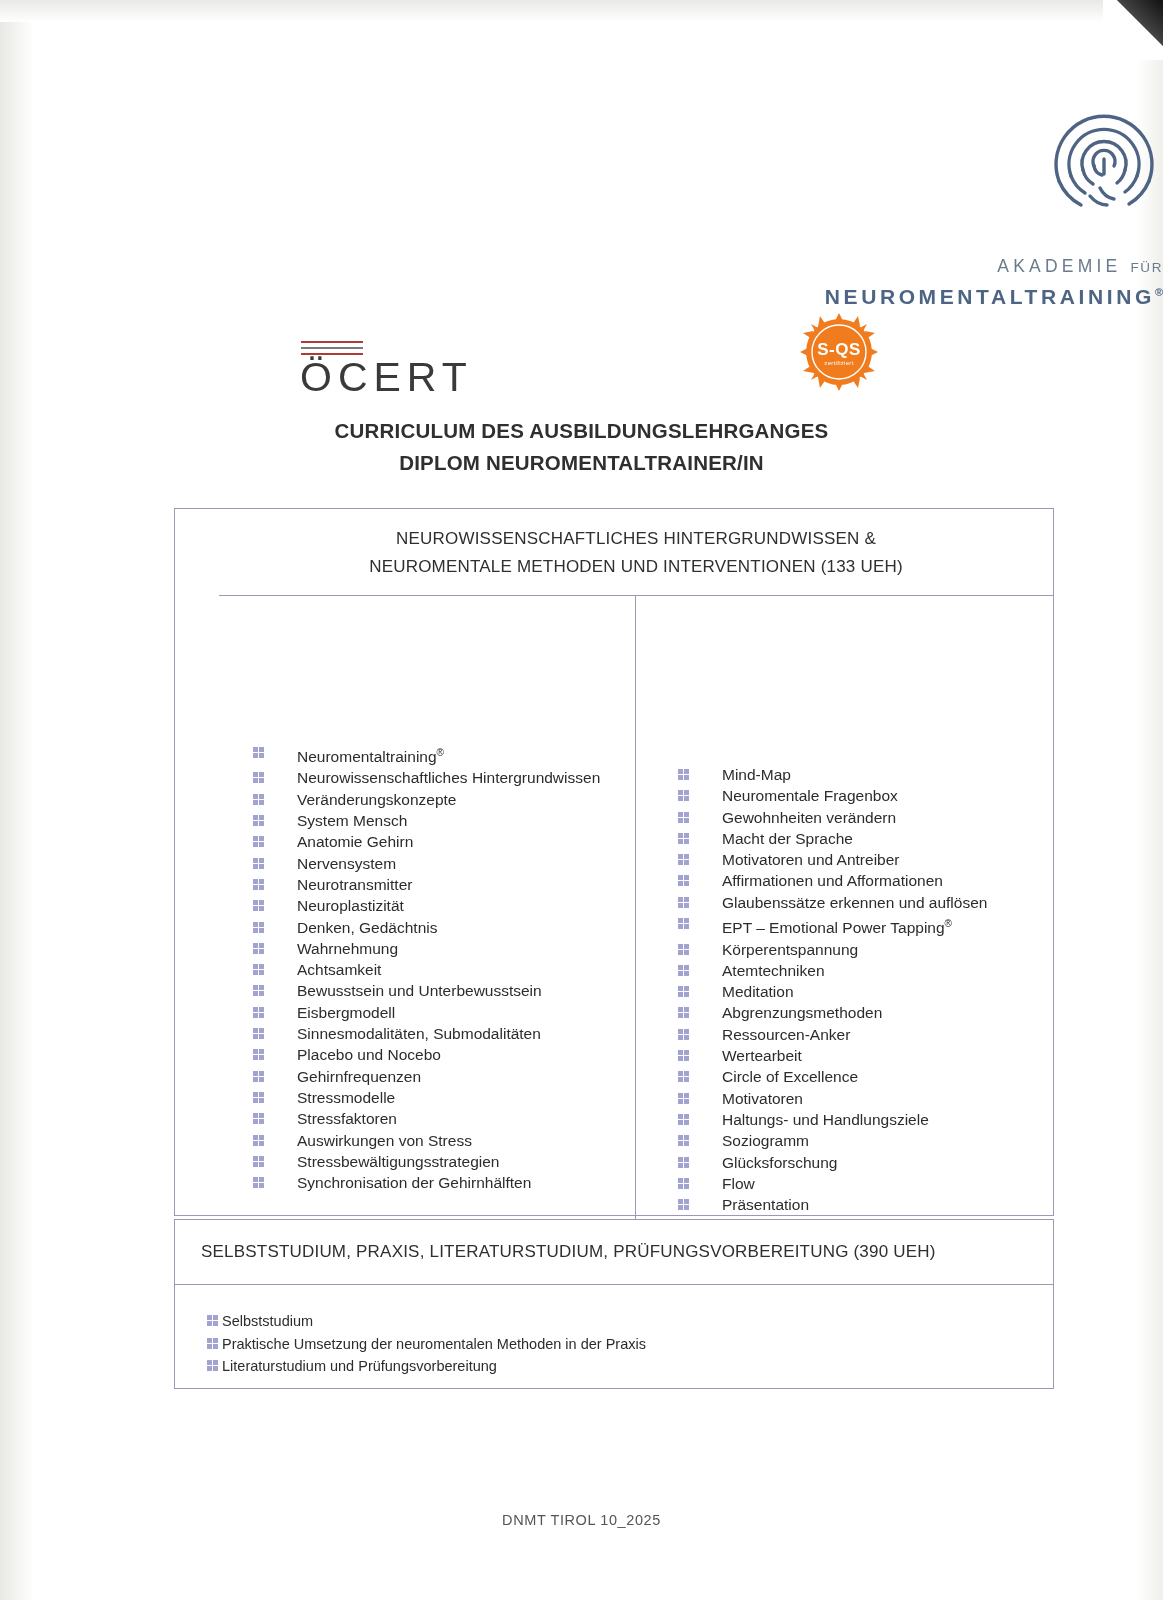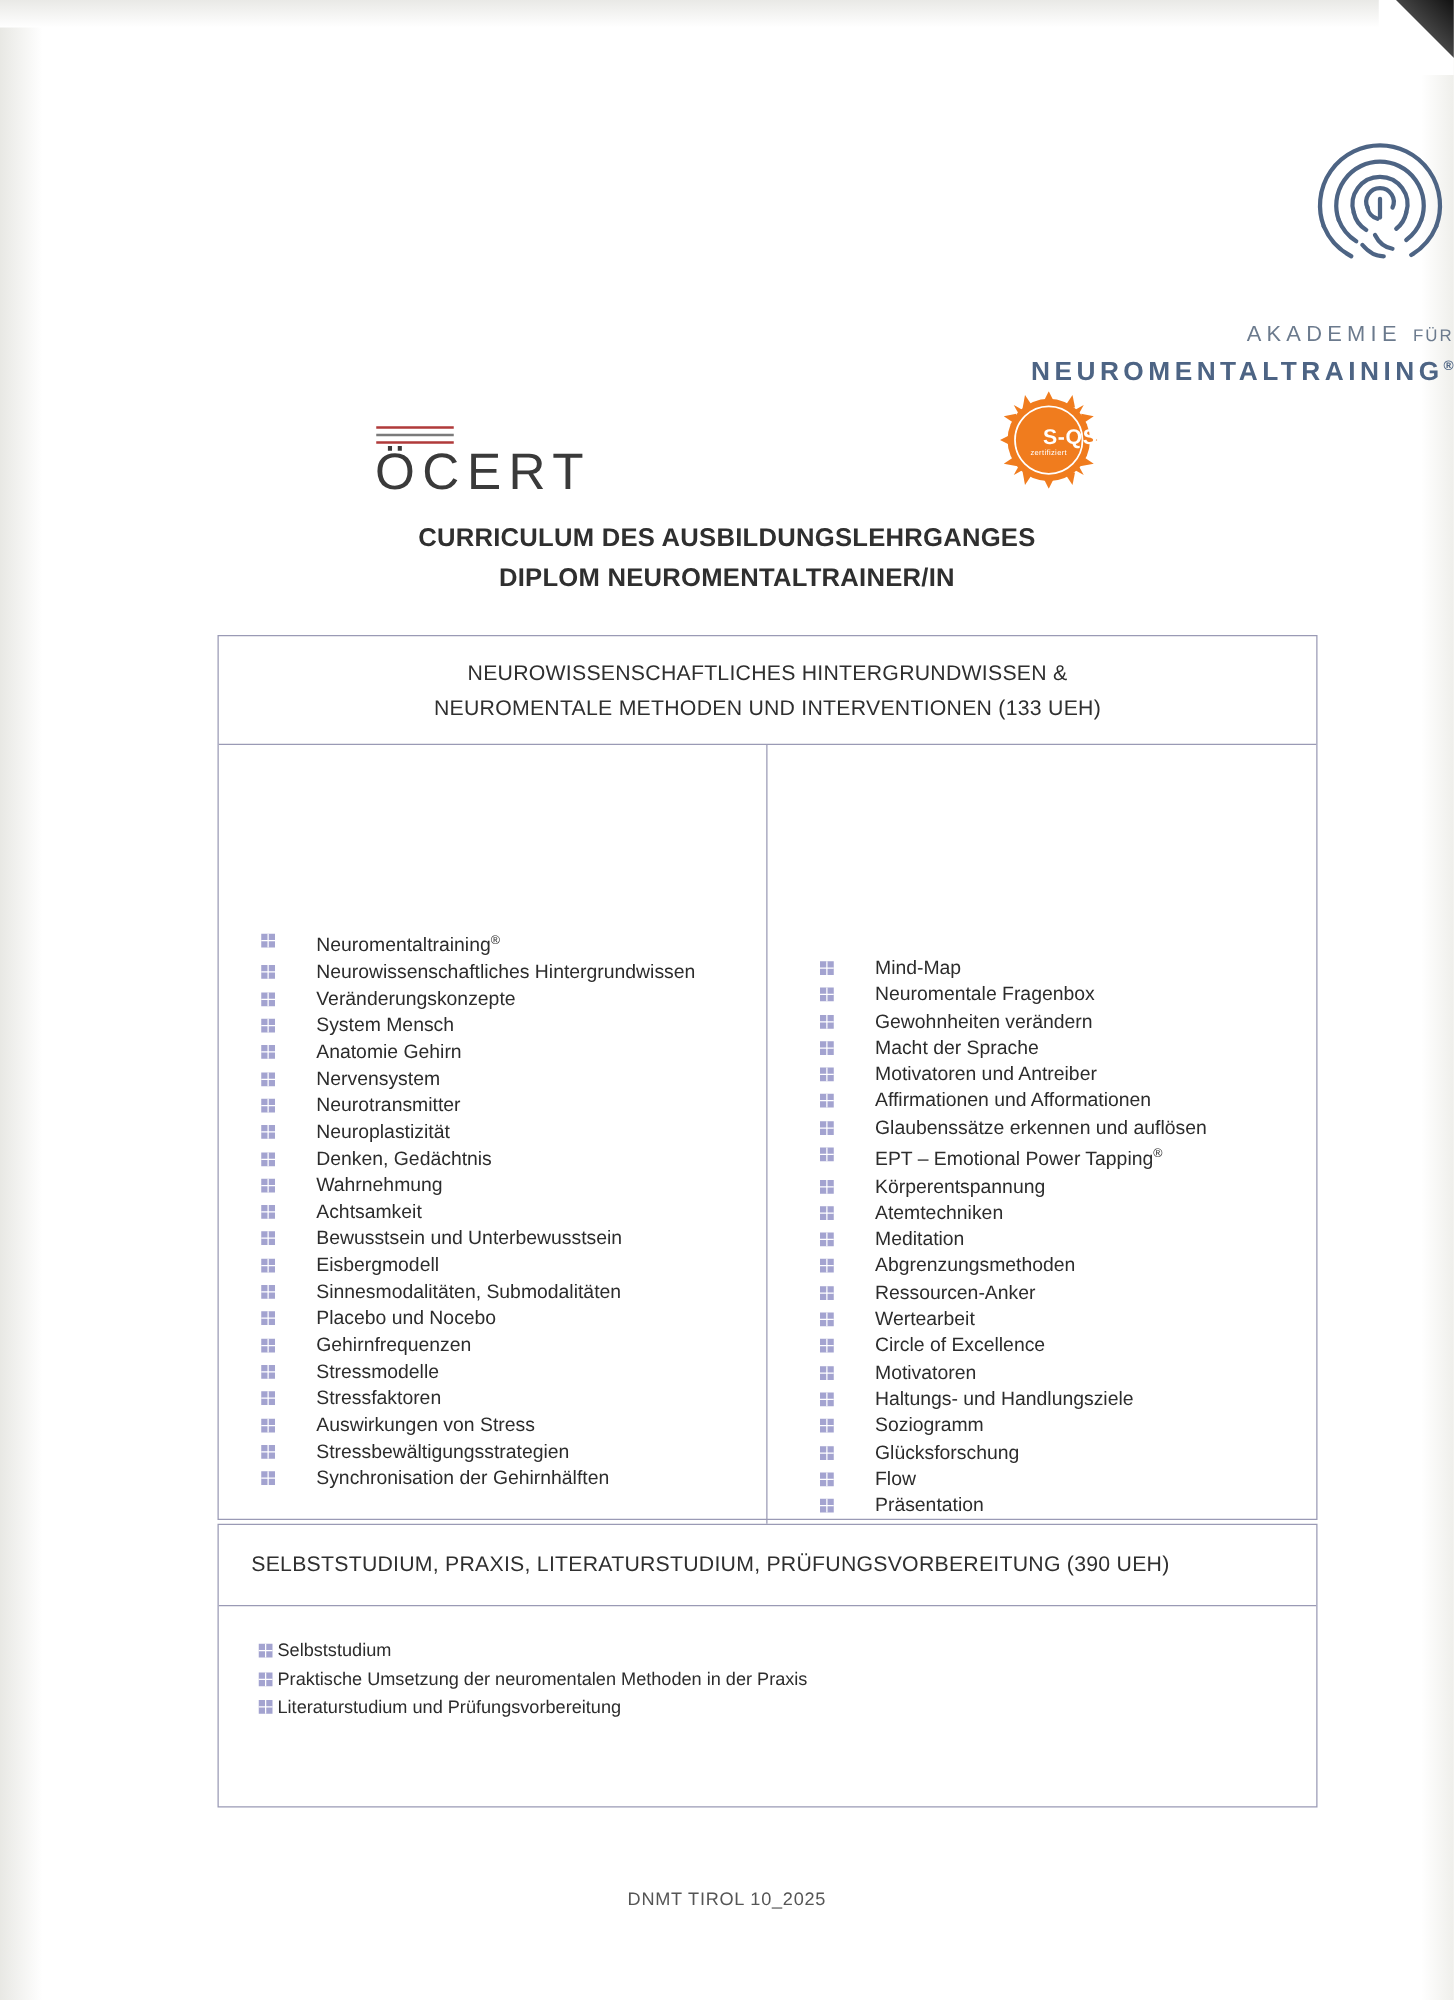--- a/index.html
+++ b/index.html
@@ -109,21 +109,21 @@
   }
   .sqs-burst {
     position: absolute;
     left: 0; top: 0;
     width: 78px; height: 78px;
   }
   .sqs-label {
     position: absolute;
     left: 0; top: 27px;
     width: 78px;
-    text-align: right;
+    text-align: center;
     font-size: 17px;
     font-weight: bold;
     color: #ffffff;
     letter-spacing: 0.5px;
   }
   .sqs-sub {
     position: absolute;
     left: 0; top: 47px;
     width: 78px;
     text-align: center;
@@ -150,20 +150,21 @@
     position: absolute;
     border: 1px solid #9a9ab5;
     box-sizing: border-box;
     background: #fff;
   }
   #box-main {
     left: 174px;
     top: 508px;
     width: 880px;
     height: 708px;
+    padding-left: 44px;
   }
   .box-header {
     border-bottom: 1px solid #9a9ab5;
     text-align: center;
     padding: 16px 20px 14px;
     font-size: 17px;
     color: #2f2f2f;
     line-height: 28px;
     letter-spacing: 0.2px;
   }
@@ -217,21 +218,21 @@
   }
   ul.bullets li .bullet::after {
     left: 0; top: 5px; width: 11px; height: 1px;
   }
   .reg-sup { font-size: 10px; vertical-align: super; }
 
   #box-self {
     left: 174px;
     top: 1219px;
     width: 880px;
-    height: 227px;
+    height: 170px;
   }
   .box-header-left {
     border-bottom: 1px solid #9a9ab5;
     padding: 22px 26px 22px;
     font-size: 17px;
     color: #2f2f2f;
     letter-spacing: 0.2px;
   }
   .self-list {
     padding: 25px 0 0 32px;

